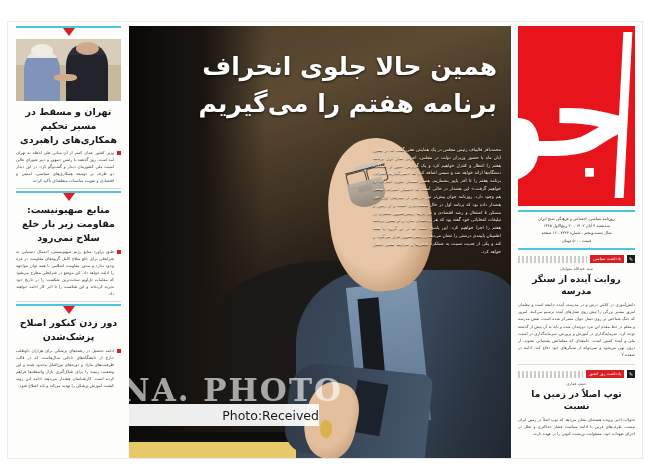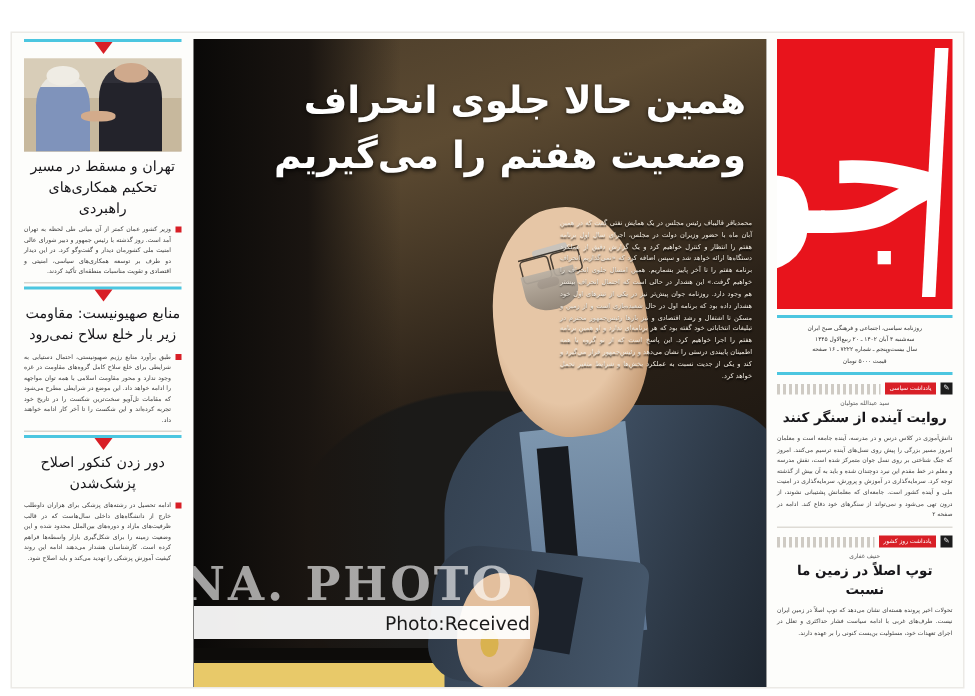--- a/index.html
+++ b/index.html
@@ -66,21 +66,21 @@
   .lc-photo .manB:before{
     content:"";position:absolute;left:22%;top:-6%;width:56%;height:24%;
     background:#cfa98c;border-radius:50%;
   }
   .lc-photo .hands{
     position:absolute;left:36%;top:56%;width:22%;height:12%;
     background:#d3ab8b;border-radius:40%;
   }
 
   .lc-head{
-    font-size:9.5px;line-height:1.45;font-weight:normal;color:#17161a;
+    font-size:9.5px;line-height:1.45;font-weight:bold;color:#17161a;
     text-align:center;direction:rtl;margin:2px 0 3px 0;
   }
   .lc-body{
     font-size:4.1px;line-height:1.72;color:#3a3a3a;text-align:justify;
     direction:rtl;position:relative;padding-right:7px;
   }
   .lc-body:before{
     content:"";position:absolute;right:0;top:2px;width:4px;height:4px;background:#d81f26;
   }
 
@@ -193,21 +193,21 @@
   }
 
   
   .wm-ilna{
     position:absolute;left:-48px;top:346px;width:300px;
     font-size:31px;font-weight:bold;letter-spacing:2px;
     color:rgba(255,255,255,.62);font-family:"DejaVu Serif","Liberation Serif",serif;
     direction:ltr;text-align:left;z-index:9;pointer-events:none;
   }
   .wm-band{
-    position:absolute;left:0px;top:378px;width:224px;height:22px;
+    position:absolute;left:0px;top:378px;width:190px;height:22px;
     background:rgba(255,255,255,.93);z-index:10;
     display:flex;align-items:center;
   }
   .wm-band span{
     font-size:12.5px;color:#1a1a1a;direction:ltr;padding-left:30px;
     font-family:"DejaVu Sans","Liberation Sans",sans-serif;
   }
 
   
   #right-col{
@@ -319,21 +319,21 @@
         <div class="head">
           <div class="brow"></div>
           <div class="glasses"></div>
           <div class="mouth"></div>
           <div class="beard"></div>
         </div>
       </div>
 
       <div class="c-headline">
         <span>همین حالا جلوی انحراف</span>
-        <span>وضعیت هفتم را می‌گیریم</span>
+        <span>برنامه هفتم را می‌گیریم</span>
       </div>
 
       <div class="c-body">محمدباقر قالیباف رئیس مجلس در یک همایش نفتی گفت که در همین آبان ماه با حضور وزیران دولت در مجلس، اجرای سال اول برنامه هفتم را انتظار و کنترل خواهیم کرد و یک گزارش دقیق از عملکرد دستگاه‌ها ارائه خواهد شد و سپس اضافه کرد که «نمی‌گذاریم انحراف برنامه هفتم را تا آخر پاییز بشماریم. همین امسال جلوی انحراف را خواهیم گرفت.» این هشدار در حالی است که احتمال انحراف بیشتر هم وجود دارد. روزنامه جوان پیش‌تر نیز در یکی از تیترهای اول خود هشدار داده بود که برنامه اول در حال شعبده‌بازی است و از زمین و مسکن تا اشتغال و رشد اقتصادی و نیز بارها رئیس‌جمهور محترم در تبلیغات انتخاباتی خود گفته بود که هر برنامه‌ای ندارد و او همین برنامه هفتم را اجرا خواهیم کرد. این پاسخ است که از نو گروه با همه اطمینان پایبندی درستی را نشان می‌دهد و رئیس‌جمهور قرار می‌گیرد و کند و یکی از جدیت نسبت به عملکرد بخش‌ها و شرایط متغیر تحمل خواهد کرد.</div>
 
       <div class="wm-ilna">ILNA. PHOTO</div>
       <div class="wm-band">
         <span>Photo:Received</span>
       </div>
     </div>
 
@@ -355,21 +355,21 @@
 
       <div class="masthead-rule"></div>
 
       <div class="rc-block">
         <div class="tagbar">
           <div class="tagicon">✎</div>
           <div class="tag">یادداشت سیاسی</div>
           <div class="bars"></div>
         </div>
         <div class="rc-byline">سید عبدالله متولیان</div>
-        <div class="rc-head">روایت آینده از سنگر کنند</div>
+        <div class="rc-head">روایت آینده از سنگر مدرسه</div>
         <div class="rc-body">دانش‌آموزی در کلاس درس و در مدرسه، آینده جامعه است و معلمان امروز مسیر بزرگی را پیش روی نسل‌های آینده ترسیم می‌کنند. امروز که جنگ شناختی بر روی نسل جوان متمرکز شده است، نقش مدرسه و معلم در خط مقدم این نبرد دوچندان شده و باید به آن بیش از گذشته توجه کرد. سرمایه‌گذاری در آموزش و پرورش، سرمایه‌گذاری در امنیت ملی و آینده کشور است. جامعه‌ای که معلمانش پشتیبانی نشوند، از درون تهی می‌شود و نمی‌تواند از سنگرهای خود دفاع کند. ادامه در صفحه ۲</div>
       </div>
 
       <div class="rc-sep"></div>
 
       <div class="rc-block">
         <div class="tagbar">
           <div class="tagicon">✎</div>
           <div class="tag">یادداشت روز کشور</div>
           <div class="bars"></div>

